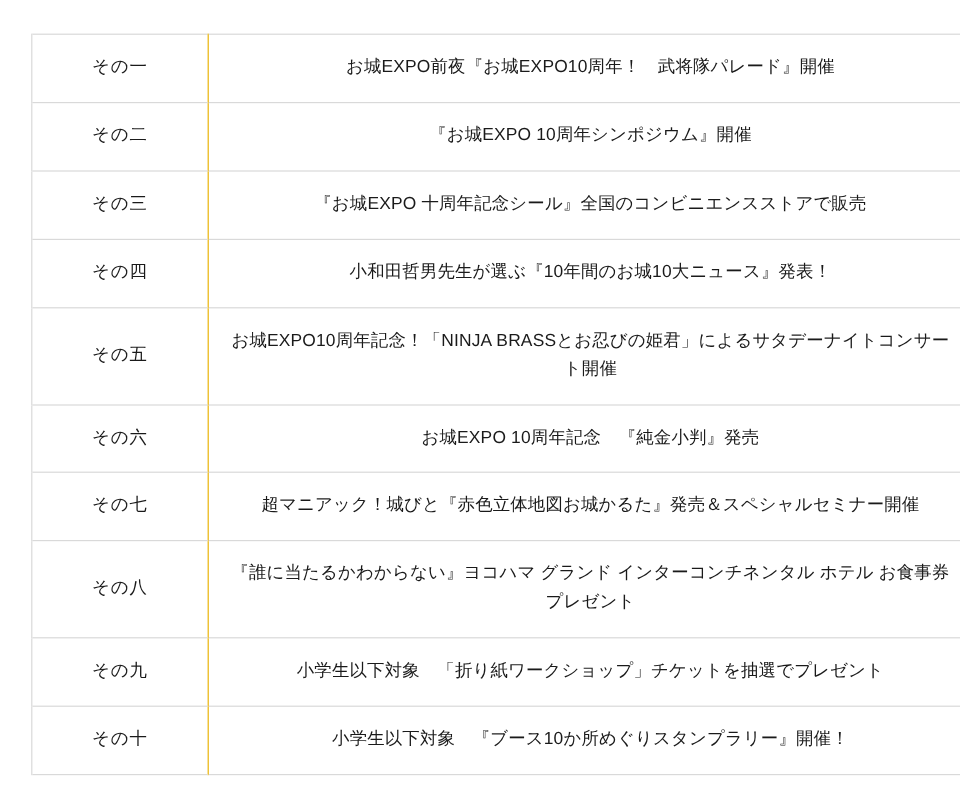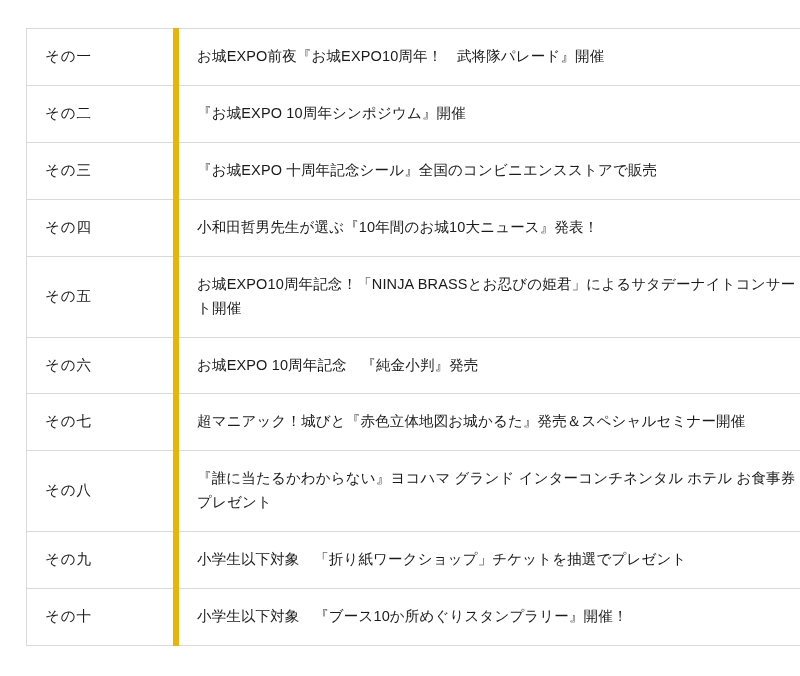--- a/index.html
+++ b/index.html
@@ -24,26 +24,27 @@
     border-collapse: collapse;
     width: 746px;
     table-layout: fixed;
     border-top: 1px solid #d9d9d9;
   }
   table.items tr {
     border-bottom: 1px solid #d9d9d9;
   }
   table.items td {
     border-left: 1px solid #d9d9d9;
-    border-right: 6px solid #eab308;
+    border-right: 1px solid #eab308;
     vertical-align: middle;
     padding: 16px 18px 16px 18px;
     font-size: 14.5px;
     line-height: 1.65;
     font-weight: 400;
+    text-align: center;
   }
   table.items td.label {
     width: 110px;
     white-space: nowrap;
     letter-spacing: 0.06em;
   }
   table.items td.desc {
     width: 600px;
     letter-spacing: 0.01em;
     border-left: 1px solid #d9d9d9;

